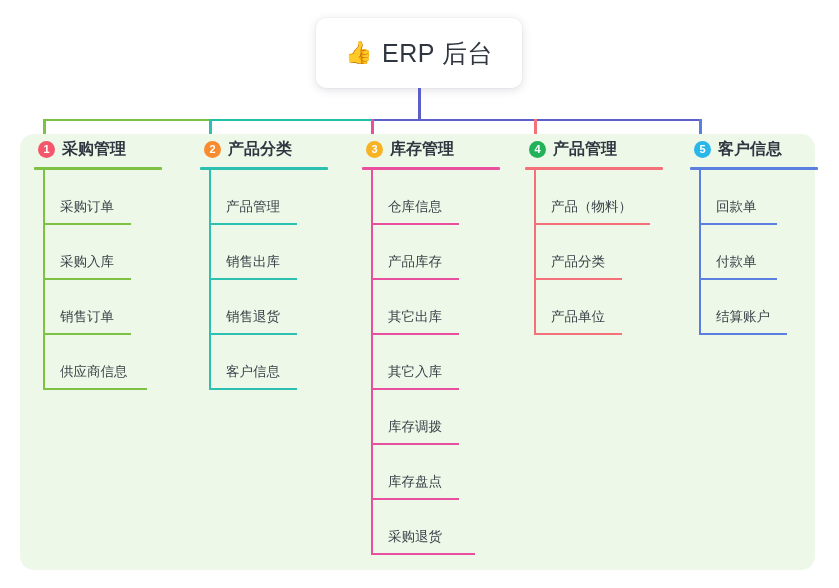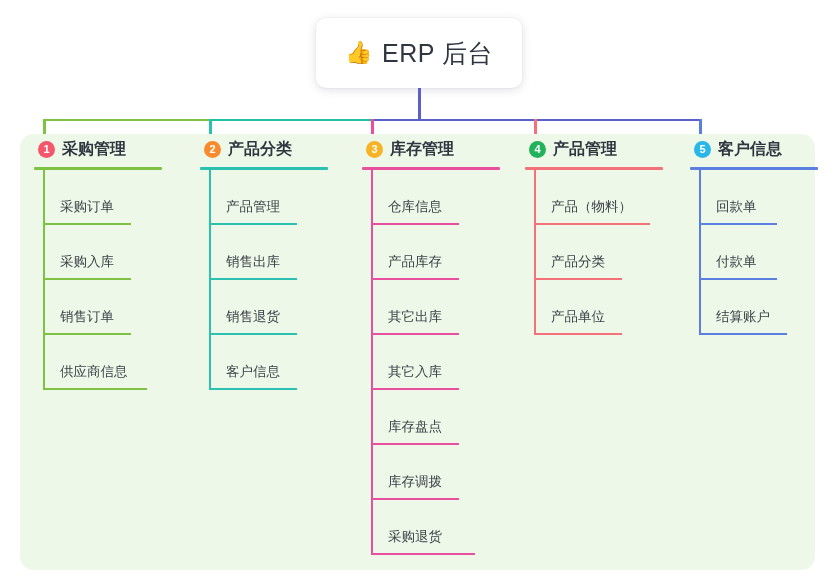--- a/index.html
+++ b/index.html
@@ -181,25 +181,25 @@
         </div>
         <div class="item">
           <span class="item-label">其它出库</span>
           <div class="item-rule" style="background: rgb(232, 80, 159); width: 88px;"></div>
         </div>
         <div class="item">
           <span class="item-label">其它入库</span>
           <div class="item-rule" style="background: rgb(232, 80, 159); width: 88px;"></div>
         </div>
         <div class="item">
+          <span class="item-label">库存调拨</span>
+          <div class="item-rule" style="background: rgb(232, 80, 159); width: 88px;"></div>
+        </div>
+        <div class="item">
           <span class="item-label">库存盘点</span>
-          <div class="item-rule" style="background: rgb(232, 80, 159); width: 88px;"></div>
-        </div>
-        <div class="item">
-          <span class="item-label">库存调拨</span>
           <div class="item-rule" style="background: rgb(232, 80, 159); width: 88px;"></div>
         </div>
         <div class="item">
           <span class="item-label">采购退货</span>
           <div class="item-rule" style="background: rgb(232, 80, 159); width: 104px;"></div>
         </div>
       </div>
     </div>
     <div class="column" style="left: 505px; width: 160px;">
       <div class="col-head">

